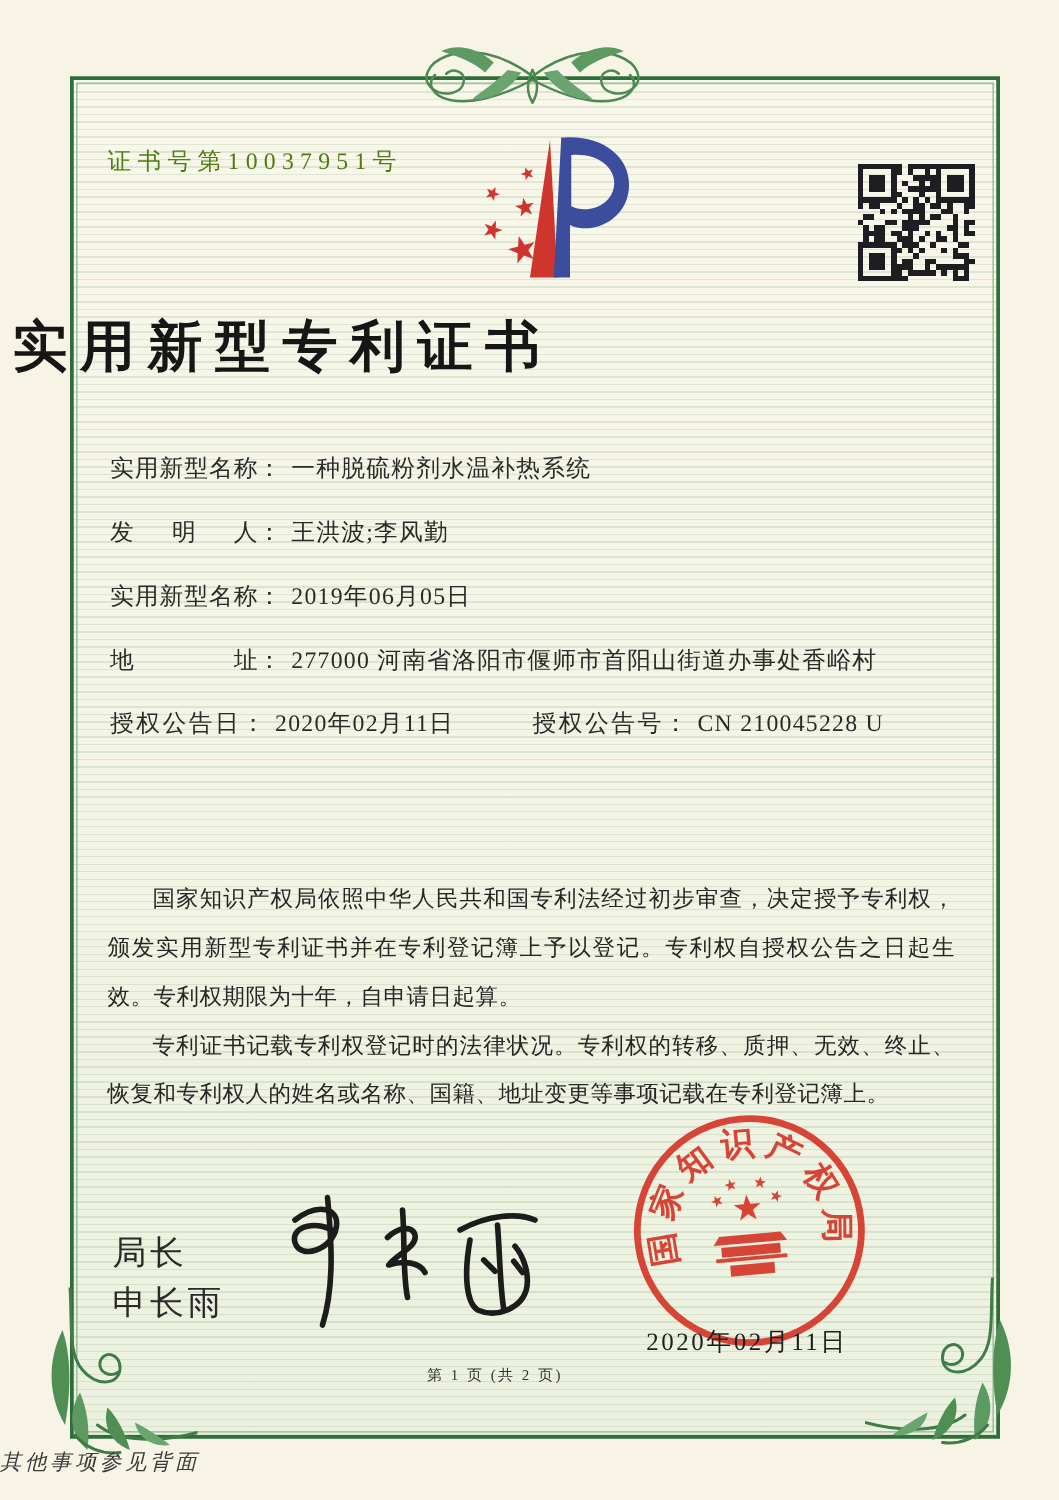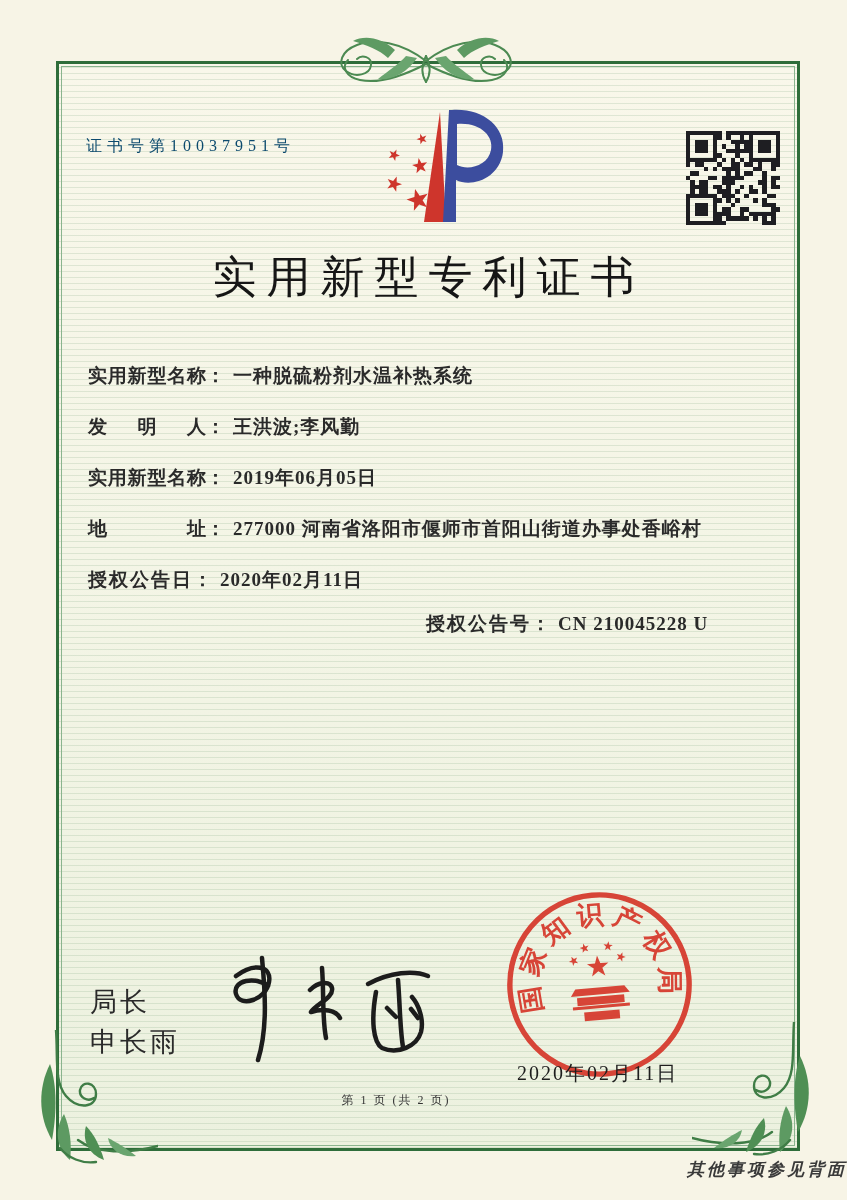--- a/index.html
+++ b/index.html
@@ -22,53 +22,53 @@
       linear-gradient(180deg,#f9f7ea 0%,#f4f5e6 45%,#ecf1df 100%);
   }
   .frame-inner{position:absolute;inset:2px;border:1px solid #8ab48e;}
 
   .orn{position:absolute;pointer-events:none;}
   .orn-top{left:283px;top:28px;width:286px;height:66px;}
   .orn-bl{left:30px;top:1030px;width:128px;height:138px;}
   .orn-br{left:692px;top:1022px;width:128px;height:138px;transform:scaleX(-1);}
 
   
-  .cert-no{position:absolute;left:86px;top:136px;font-size:16px;letter-spacing:5px;color:#0c4a6e;}
+  .cert-no{position:absolute;left:86px;top:116px;font-size:19px;letter-spacing:5px;color:#4d7c0f;}
   .logo{position:absolute;left:356px;top:108px;width:150px;height:118px;}
   .qr{position:absolute;left:686px;top:131px;width:94px;height:94px;}
   .qr svg{width:100%;height:100%;shape-rendering:crispEdges;}
   .title{
     position:absolute;left:0;top:248px;width:100%;
-    text-align:center;font-size:44px;font-weight:normal;color:#161616;
+    font-size:44px;font-weight:bold;color:#161616;
     letter-spacing:10px;padding-left:10px;box-sizing:border-box;
   }
 
   
   .fields{position:absolute;left:88px;top:362px;width:690px;font-size:19px;}
-  .frow{margin-bottom:24px;line-height:27px;white-space:nowrap;font-weight:bold;}
+  .frow{margin-bottom:24px;line-height:27px;white-space:nowrap;}
   .flabel{display:inline-block;width:118px;text-align:justify;text-align-last:justify;vertical-align:top;}
   .fcolon{display:inline-block;}
   .fvalue{margin-left:8px;letter-spacing:1px;}
   .grant-row{display:flex;}
   .grant-left{width:338px;white-space:nowrap;}
-  .grant-right{white-space:nowrap;margin-top:44px;}
+  .grant-right{white-space:nowrap;}
   .glabel{letter-spacing:2px;}
 
   
   .body-text{position:absolute;left:86px;top:700px;width:678px;
     font-size:18px;line-height:39px;letter-spacing:.4px;text-align:justify;color:#262626;}
   .body-text p{margin:0;text-indent:2em;}
 
   
   .signer{position:absolute;left:90px;top:982px;font-size:27px;line-height:40px;letter-spacing:3px;}
   .signature{position:absolute;left:212px;top:950px;width:235px;height:118px;}
   .seal{position:absolute;left:501px;top:886px;width:197px;height:197px;transform:rotate(-5deg);opacity:.93;}
   .seal-date{position:absolute;left:517px;top:1060px;font-size:20px;letter-spacing:2px;color:#1e1e1e;}
   .page-footer{position:absolute;left:56px;top:1092px;width:680px;text-align:center;font-size:12px;letter-spacing:2px;color:#333;}
-  .back-note{position:absolute;left:0;top:1158px;width:100%;text-align:right;font-size:17px;letter-spacing:3px;color:#3a3a3a;font-style:italic;font-weight:bold;}
+  .back-note{position:absolute;left:0;top:1158px;width:100%;text-align:left;font-size:17px;letter-spacing:3px;color:#3a3a3a;font-style:italic;}
 </style>
 </head>
 <body>
 
 <div class="page">
 
   <div class="frame">
     <div class="frame-inner"></div>
   </div>
 
@@ -382,20 +382,24 @@
     </div>
     <div class="frow">
       <span class="flabel">地址</span><span class="fcolon">：</span><span class="fvalue">277000 河南省洛阳市偃师市首阳山街道办事处香峪村</span>
     </div>
     <div class="frow grant-row">
       <span class="grant-left"><span class="glabel">授权公告日</span><span>：</span><span class="fvalue">2020年02月11日</span></span>
       <span class="grant-right"><span class="glabel">授权公告号</span><span>：</span><span class="fvalue">CN 210045228 U</span></span>
     </div>
   </div>
 
+  <div class="body-text">
+    <p>国家知识产权局依照中华人民共和国专利法经过初步审查，决定授予专利权，颁发实用新型专利证书并在专利登记簿上予以登记。专利权自授权公告之日起生效。专利权期限为十年，自申请日起算。</p>
+    <p>专利证书记载专利权登记时的法律状况。专利权的转移、质押、无效、终止、恢复和专利权人的姓名或名称、国籍、地址变更等事项记载在专利登记簿上。</p>
+  </div>
 
   <div class="signer">
     <div>局长</div>
     <div>申长雨</div>
   </div>
 
   <svg class="signature" viewBox="0 0 235 118">
     <g stroke="#1c1c1c" stroke-width="4.5" fill="none" stroke-linecap="round" stroke-linejoin="round">
       <path d="M24,26 C42,12 60,16 57,32 C54,50 28,58 24,44 C20,30 44,26 56,36"></path>
       <path d="M50,8 C53,40 56,78 46,110"></path>

